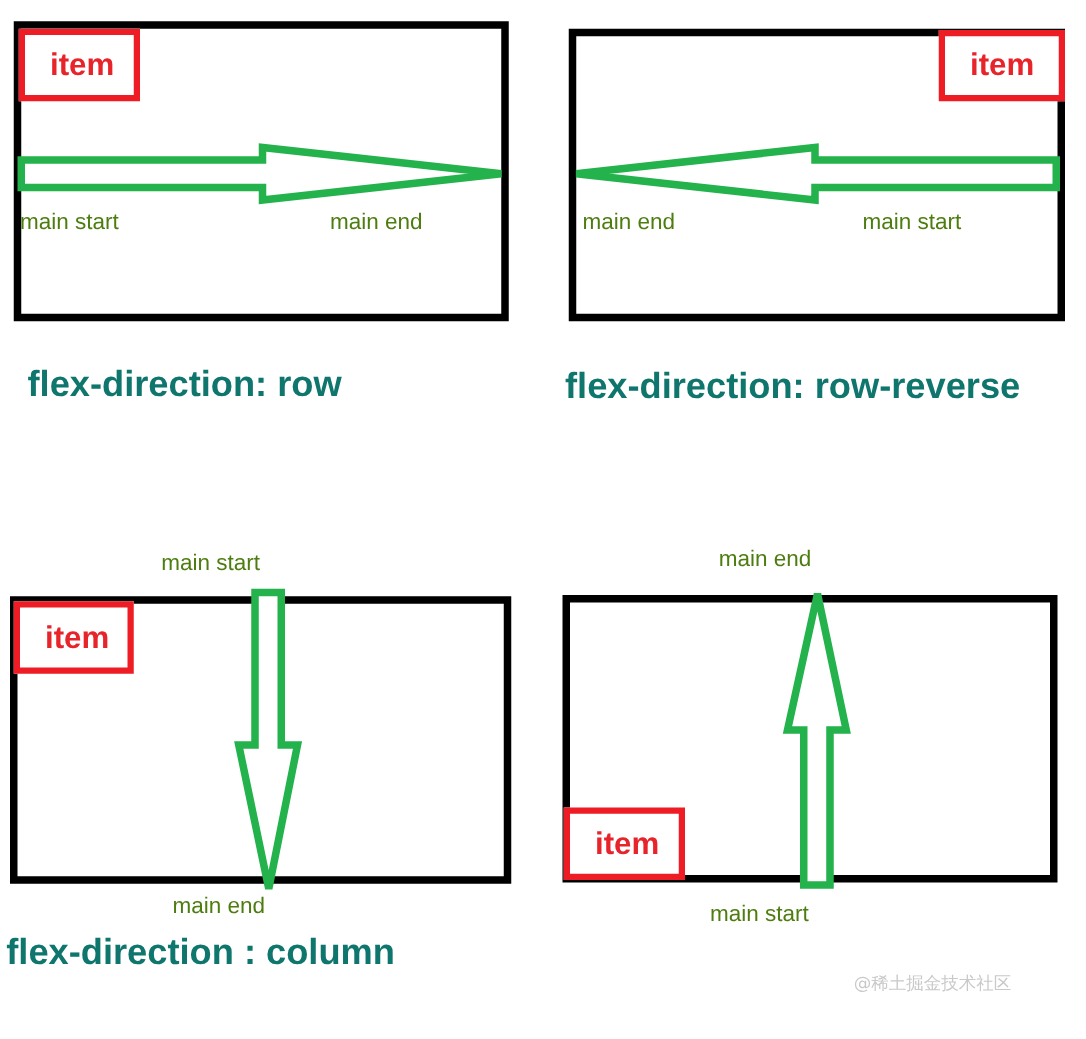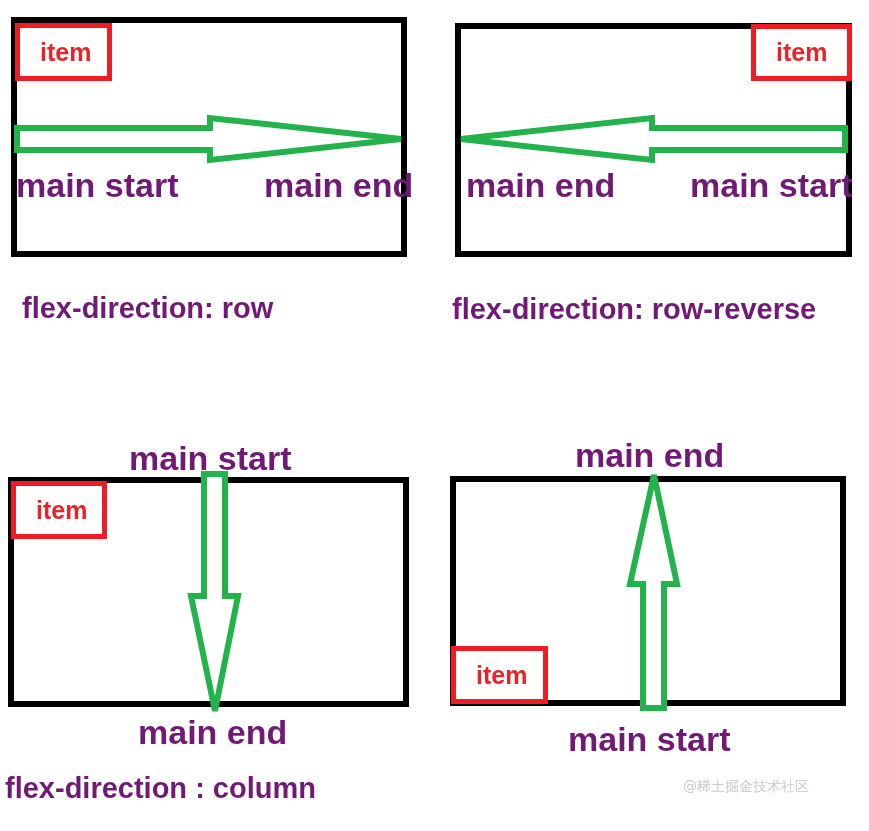--- a/index.html
+++ b/index.html
@@ -48,48 +48,48 @@
     z-index: 6;
   }
   #item-row      { left: 15px;  top: 23px;  width: 97px;  height: 58px; }
   #item-row-rev  { left: 751px; top: 24px;  width: 101px; height: 57px; }
   #item-col      { left: 11px;  top: 481px; width: 96px;  height: 58px; }
   #item-col-rev  { left: 451px; top: 646px; width: 97px;  height: 58px; }
 
   
   .axis-label {
     position: absolute;
-    color: #701a75;
-    font-weight: bold;
-    font-size: 34px;
+    color: #4d7c0f;
+    font-weight: normal;
+    font-size: 18px;
     line-height: 1;
     white-space: nowrap;
     z-index: 5;
   }
   #lbl-row-start     { left: 16px;  top: 168px; }
   #lbl-row-end       { left: 264px; top: 168px; }
   #lbl-rowrev-end    { left: 466px; top: 168px; }
   #lbl-rowrev-start  { left: 690px; top: 168px; }
   #lbl-col-start     { left: 129px; top: 441px; }
   #lbl-col-end       { left: 138px; top: 715px; }
   #lbl-colrev-end    { left: 575px; top: 438px; }
   #lbl-colrev-start  { left: 568px; top: 722px; }
 
   
   .caption {
     position: absolute;
-    color: #701a75;
+    color: #0f766e;
     font-weight: bold;
     line-height: 1;
     white-space: nowrap;
     z-index: 5;
   }
   #cap-row     { left: 22px;  top: 294px; font-size: 29px; }
   #cap-row-rev { left: 452px; top: 295px; font-size: 29px; text-align: right; }
-  #cap-col     { left: 5px;   top: 774px; font-size: 29px; }
+  #cap-col     { left: 5px;   top: 748px; font-size: 29px; }
   #cap-col-rev { left: 406px; top: 786px; font-size: 29px; }
 
   
   .arrow-svg {
     position: absolute;
     z-index: 4;
     overflow: visible;
   }
   #arrow-row     { left: 14px;  top: 114px; }
   #arrow-row-rev { left: 458px; top: 114px; }

